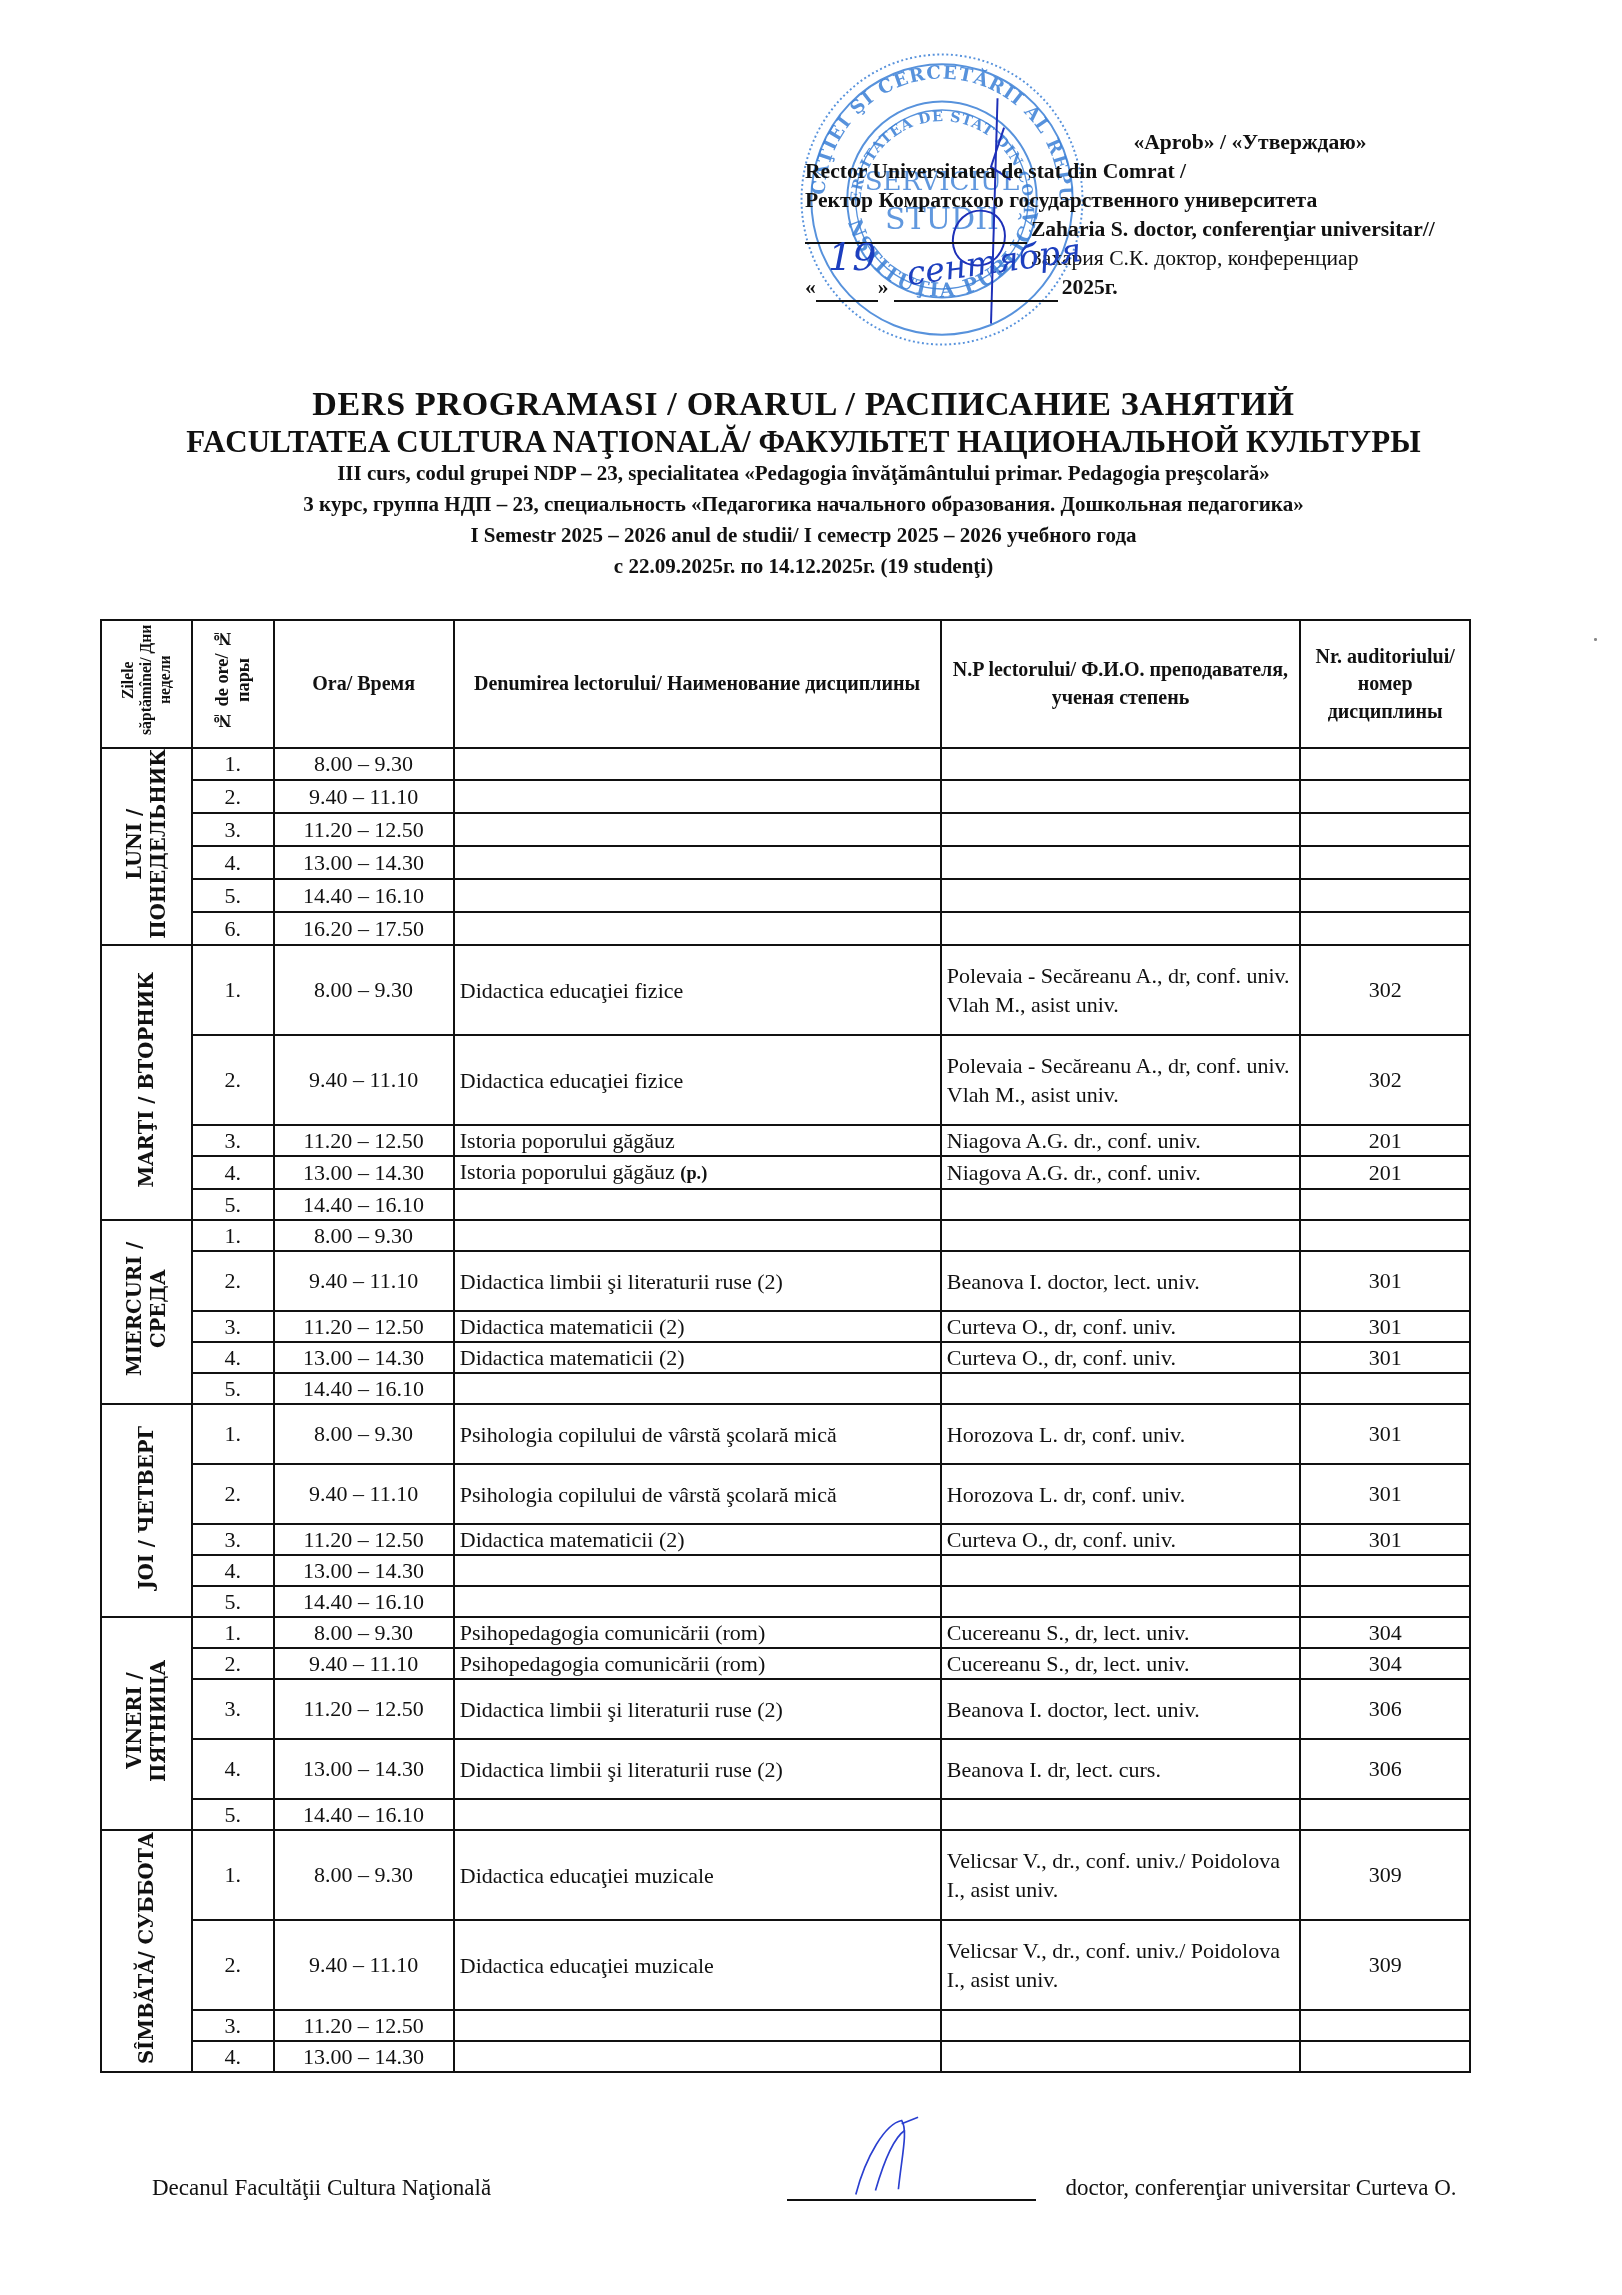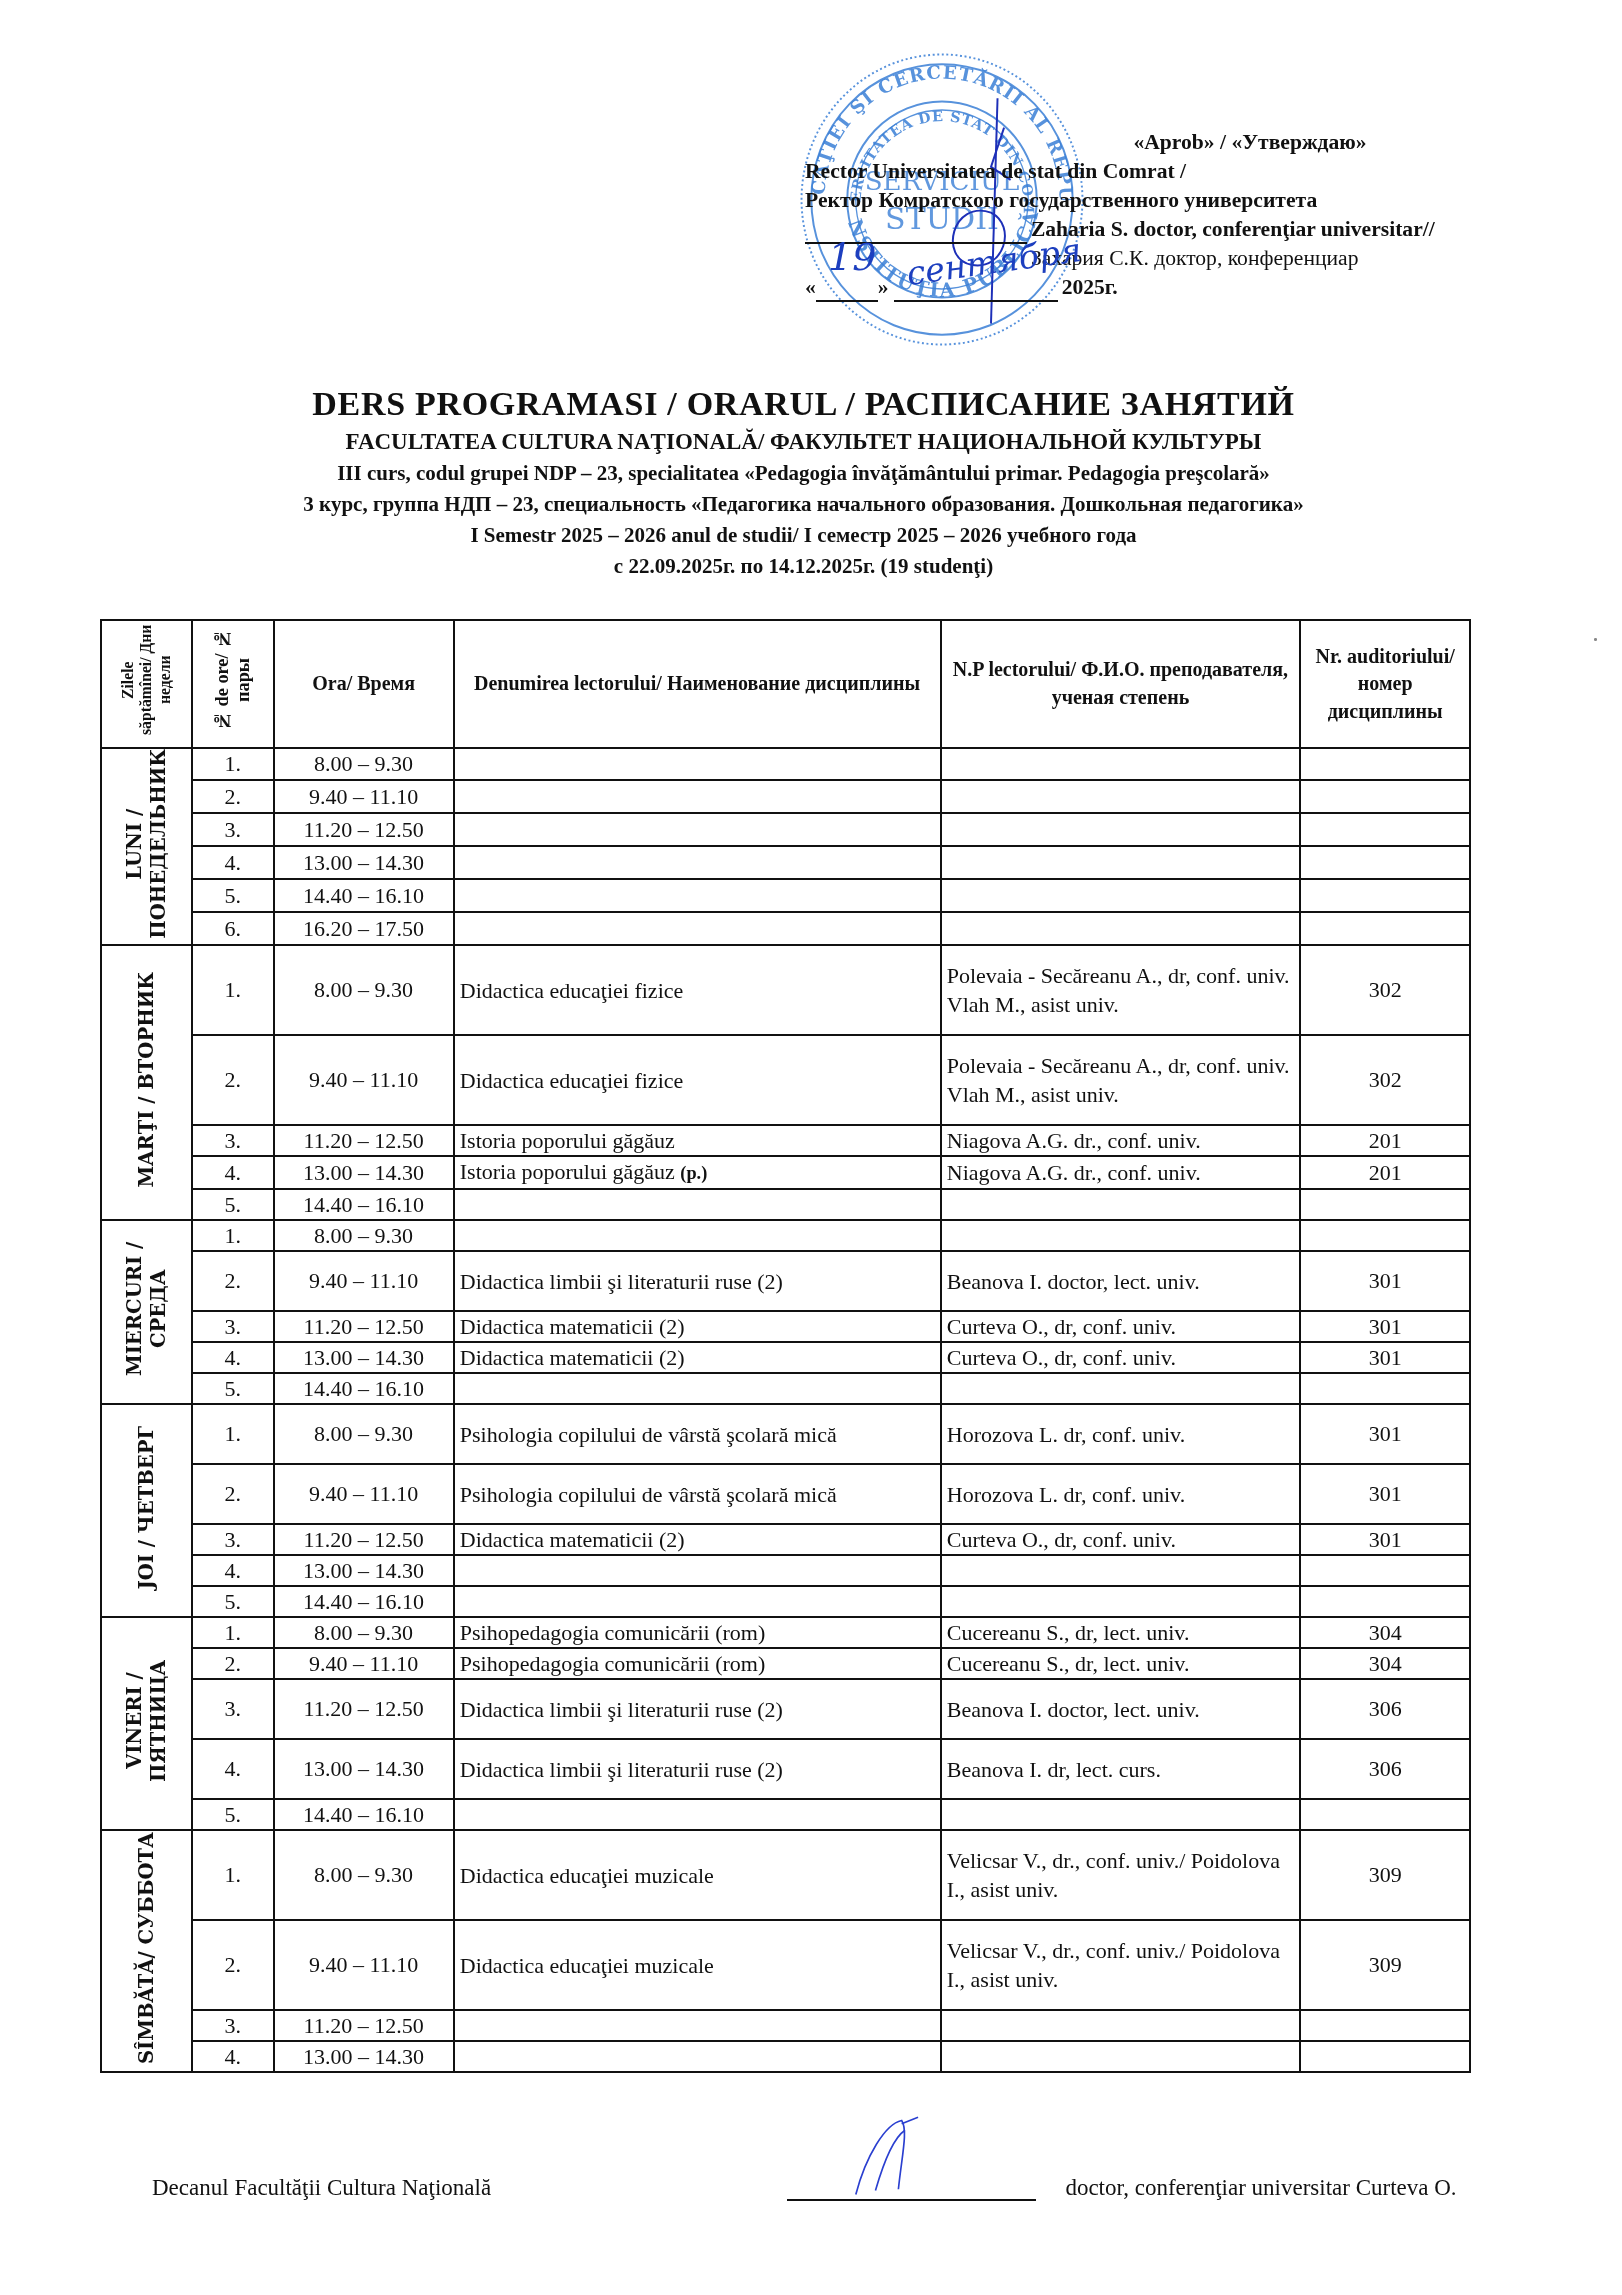--- a/index.html
+++ b/index.html
@@ -15,21 +15,21 @@
   .approval .l5 { padding-left:226px; font-weight:normal; }
   .sig-line { display:inline-block; width:222px; border-bottom:2px solid #111; margin-right:3.9px; vertical-align:bottom; height:23.6px; }
   .date-row { display:flex; align-items:flex-end; gap:0; }
   .date-row .day { display:inline-block; width:62px; border-bottom:2px solid #111; height:23.6px; }
   .date-row .month { display:inline-block; width:164px; border-bottom:2px solid #111; height:23.6px; margin-left:5.2px; margin-right:3.9px; }
   .handwriting { position:absolute; font-family:"DejaVu Serif", serif; font-style:italic; color:#1d3fbf; }
 
   
   .titles { position:absolute; left:0; top:383px; width:1607px; text-align:center; font-weight:bold; }
   .titles .t1 { font-size:34px; line-height:42px; letter-spacing:0.7px; }
-  .titles .t2 { font-size:23px; line-height:33px; }
+  .titles .t2 { font-size:31px; line-height:33px; }
   .titles .t3 { font-size:21px; line-height:31px; }
 
   
   table.sched { position:absolute; left:100px; top:619px; width:1371px;
                 border-collapse:collapse; table-layout:fixed; font-size:22px; }
   table.sched td, table.sched th { border:2px solid #111; padding:0 5.2px; vertical-align:middle; }
   table.sched th { font-weight:bold; font-size:20px; line-height:27.5px; text-align:center; height:118px; }
   .col-day { width:88px; }
   .col-nr { width:79px; }
   .col-time { width:174px; }

